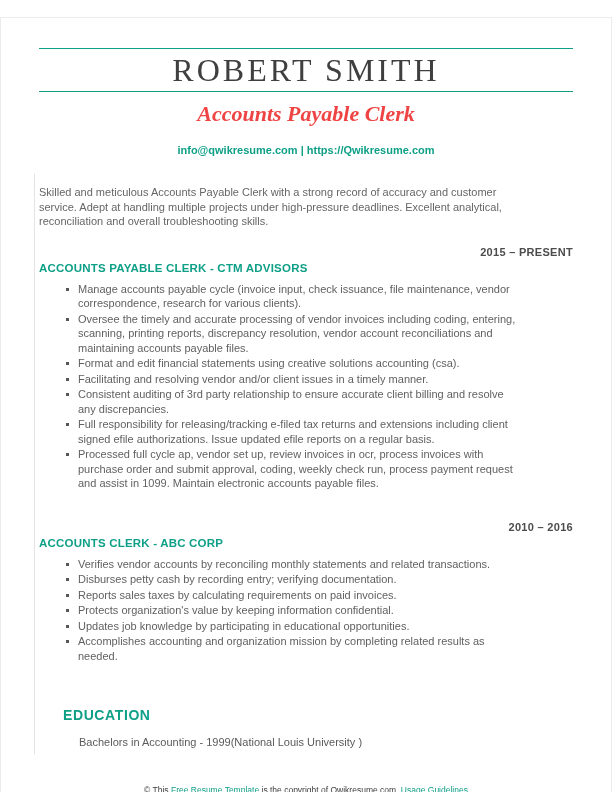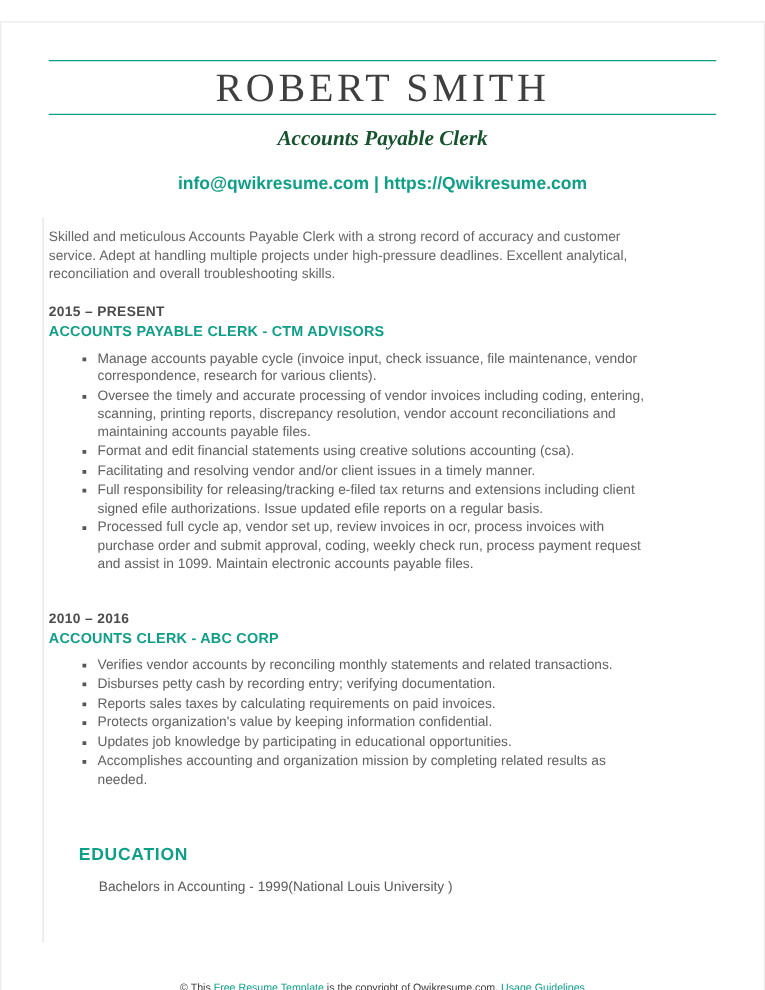--- a/index.html
+++ b/index.html
@@ -28,29 +28,29 @@
     letter-spacing: 3px;
     text-align: center;
     color: #3f3f3f;
     margin: 3px 0 3px 0;
     line-height: 36px;
   }
   .subtitle {
     font-family: "Liberation Serif", serif;
     font-style: italic;
     font-weight: 700;
-    font-size: 17px;
+    font-size: 22px;
     text-align: center;
-    color: #14532d;
+    color: #ef4444;
     margin: 9px 0 0 0;
   }
   .contact {
     text-align: center;
     font-weight: 700;
-    font-size: 14px;
+    font-size: 11px;
     margin-top: 17px;
     color: var(--accent, #0E9F87);
   }
   .contact .link { color: var(--accent, #0E9F87); text-decoration: none; cursor: pointer; }
 
   .summary {
     margin: 29px 0 0 0;
     font-size: 11px;
     line-height: 14.5px;
     color: #666666;
@@ -66,20 +66,21 @@
     background: #e3e3e3;
   }
 
   .job { margin-top: 17px; }
   .job + .job { margin-top: 30px; }
   .period {
     font-size: 11px;
     font-weight: 700;
     color: #4c4c4c;
     letter-spacing: 0.3px;
+    text-align: right;
   }
   .role {
     font-size: 11.5px;
     font-weight: 700;
     letter-spacing: 0.2px;
     color: var(--accent, #0E9F87);
     margin-top: 4px;
   }
   ul.bullets {
     list-style: none;
@@ -156,20 +157,21 @@
     <p class="summary">Skilled and meticulous Accounts Payable Clerk with a strong record of accuracy and customer service. Adept at handling multiple projects under high-pressure deadlines. Excellent analytical, reconciliation and overall troubleshooting skills.</p>
 
     <section class="job">
       <div class="period">2015 – PRESENT</div>
       <div class="role">ACCOUNTS PAYABLE CLERK - CTM ADVISORS</div>
       <ul class="bullets">
         <li>Manage accounts payable cycle (invoice input, check issuance, file maintenance, vendor correspondence, research for various clients).</li>
         <li>Oversee the timely and accurate processing of vendor invoices including coding, entering, scanning, printing reports, discrepancy resolution, vendor account reconciliations and maintaining accounts payable files.</li>
         <li>Format and edit financial statements using creative solutions accounting (csa).</li>
         <li>Facilitating and resolving vendor and/or client issues in a timely manner.</li>
+        <li>Consistent auditing of 3rd party relationship to ensure accurate client billing and resolve any discrepancies.</li>
         <li>Full responsibility for releasing/tracking e-filed tax returns and extensions including client signed efile authorizations. Issue updated efile reports on a regular basis.</li>
         <li>Processed full cycle ap, vendor set up, review invoices in ocr, process invoices with purchase order and submit approval, coding, weekly check run, process payment request and assist in 1099. Maintain electronic accounts payable files.</li>
       </ul>
     </section>
 
     <section class="job">
       <div class="period">2010 – 2016</div>
       <div class="role">ACCOUNTS CLERK - ABC CORP</div>
       <ul class="bullets">
         <li>Verifies vendor accounts by reconciling monthly statements and related transactions.</li>

